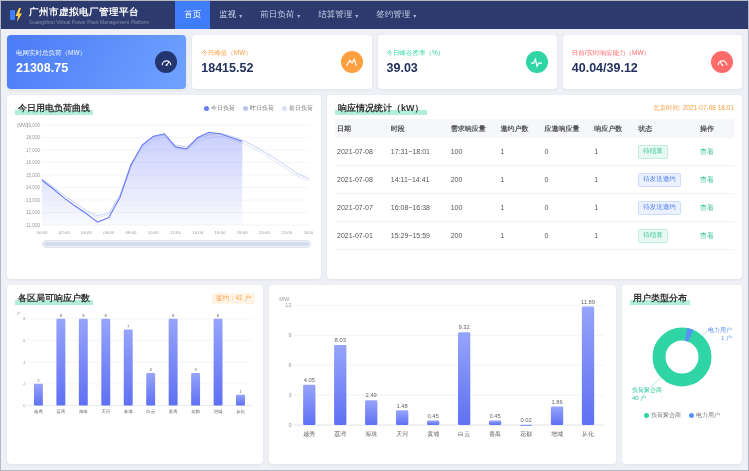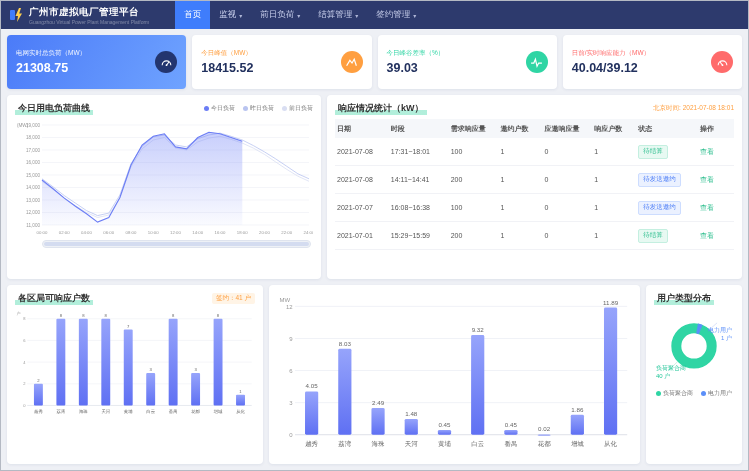--- a/index.html
+++ b/index.html
@@ -27,21 +27,21 @@
 .kpi-card.primary .kpi-value{color:#fff}
 .kpi-icon{width:22px;height:22px;border-radius:50%;flex:none;display:grid;place-items:center;margin-left:4px}
 .kpi-icon svg{width:13px;height:13px}
 .row-mid{display:flex;gap:6px;height:184px;flex:none}
 .row-bottom{display:flex;gap:6px;flex:1;min-height:0}
 .panel{background:#fff;border-radius:4px;box-shadow:0 1px 3px rgba(40,60,120,.08);padding:7px 8px;position:relative;min-width:0;overflow:hidden}
 .load-panel{width:314px;flex:none}
 .table-panel{flex:1}
 .hh-panel{width:256px;flex:none}
 .ld-panel{flex:1}
-.donut-panel{width:96px;flex:none}
+.donut-panel{width:120px;flex:none}
 .panel-head{display:flex;align-items:center;justify-content:space-between;margin-bottom:4px;min-height:13px}
 .panel-title{font-size:9px;font-weight:bold;color:#333;padding:0 3px;background:linear-gradient(to top,rgba(61,213,164,.4) 38%,transparent 38%);white-space:nowrap}
 .time-badge{font-size:6.5px;color:#ff9f40;white-space:nowrap}
 .legend{display:flex;gap:8px;align-items:center}
 .legend-item{display:flex;align-items:center;gap:2px;font-size:6px;color:#777;white-space:nowrap}
 .dot{width:5px;height:5px;border-radius:50%;flex:none}
 .badge{font-size:6.5px;padding:1px 4px;border-radius:2px;white-space:nowrap}
 .badge-orange{color:#ff9f40;background:#fff4e6}
 .badge-green{color:#2fbf8f;background:#e7f9f2}
 

